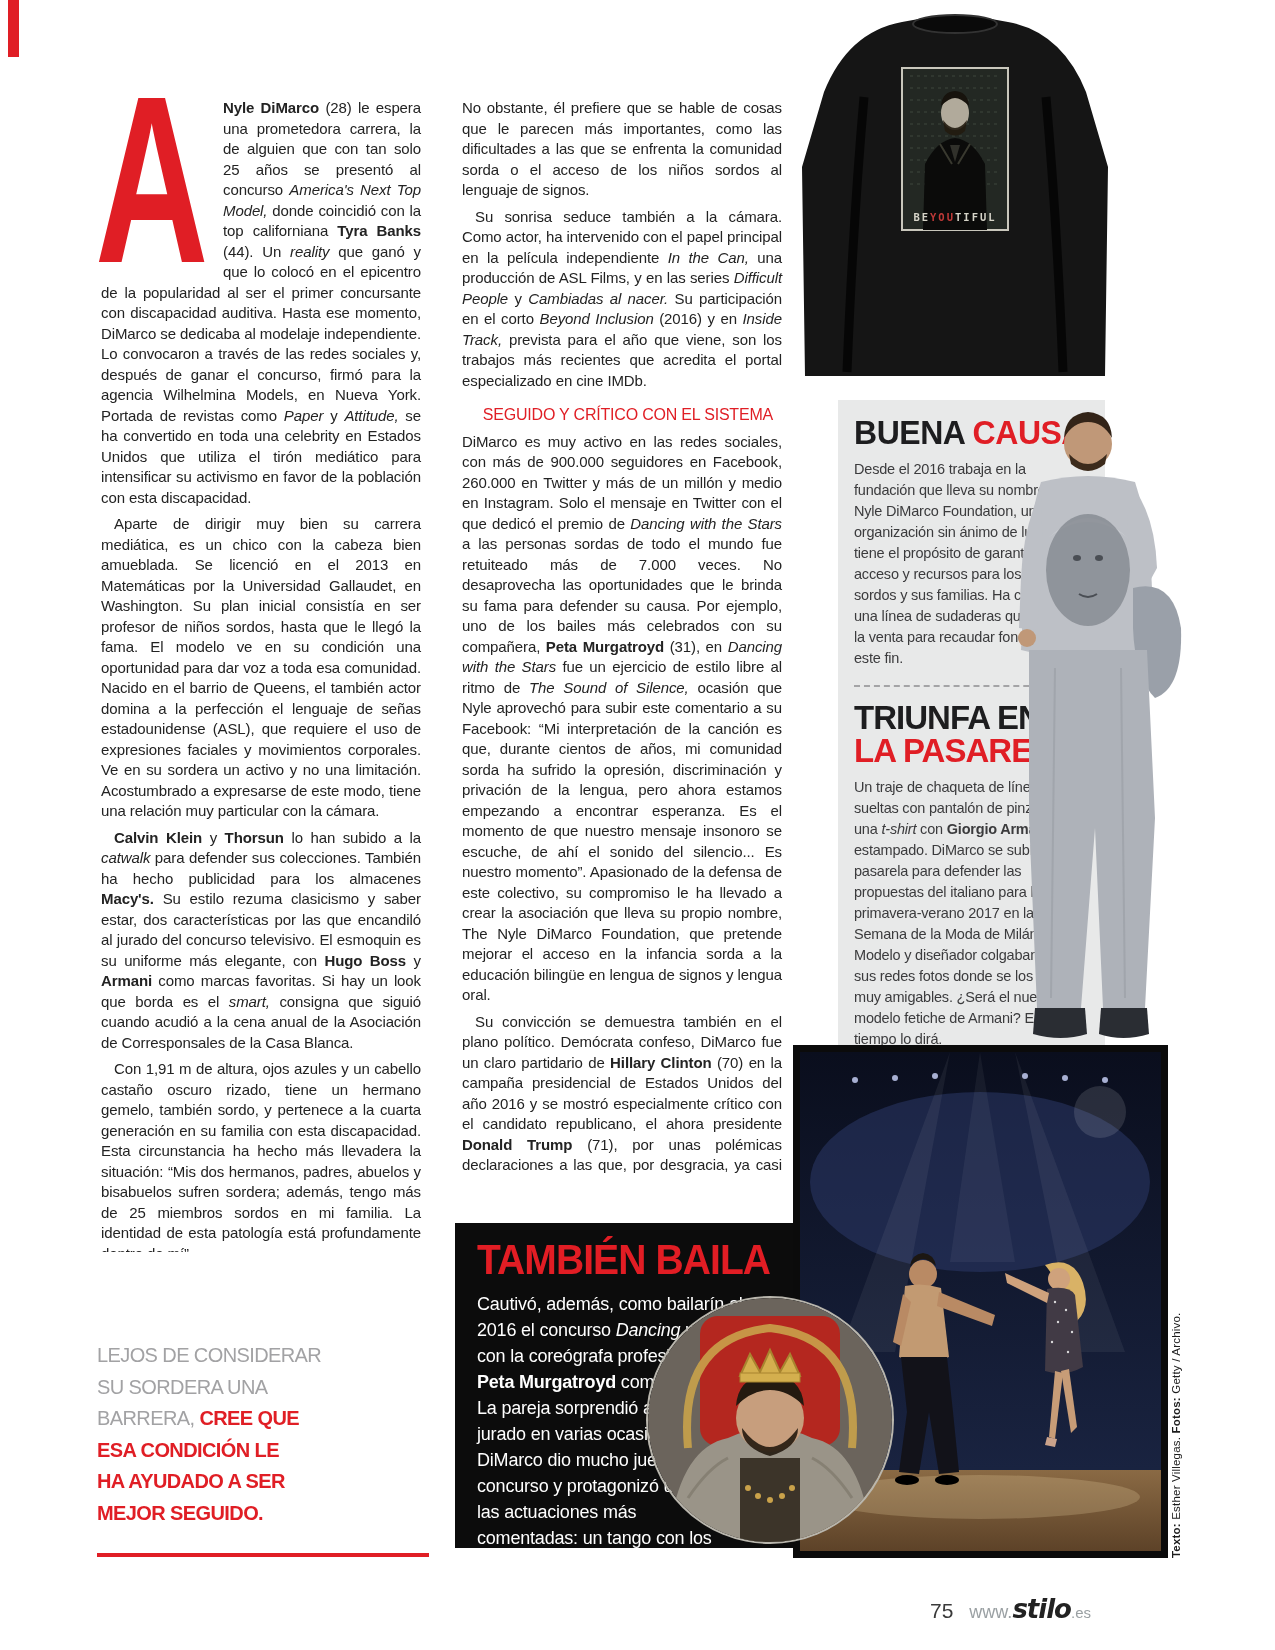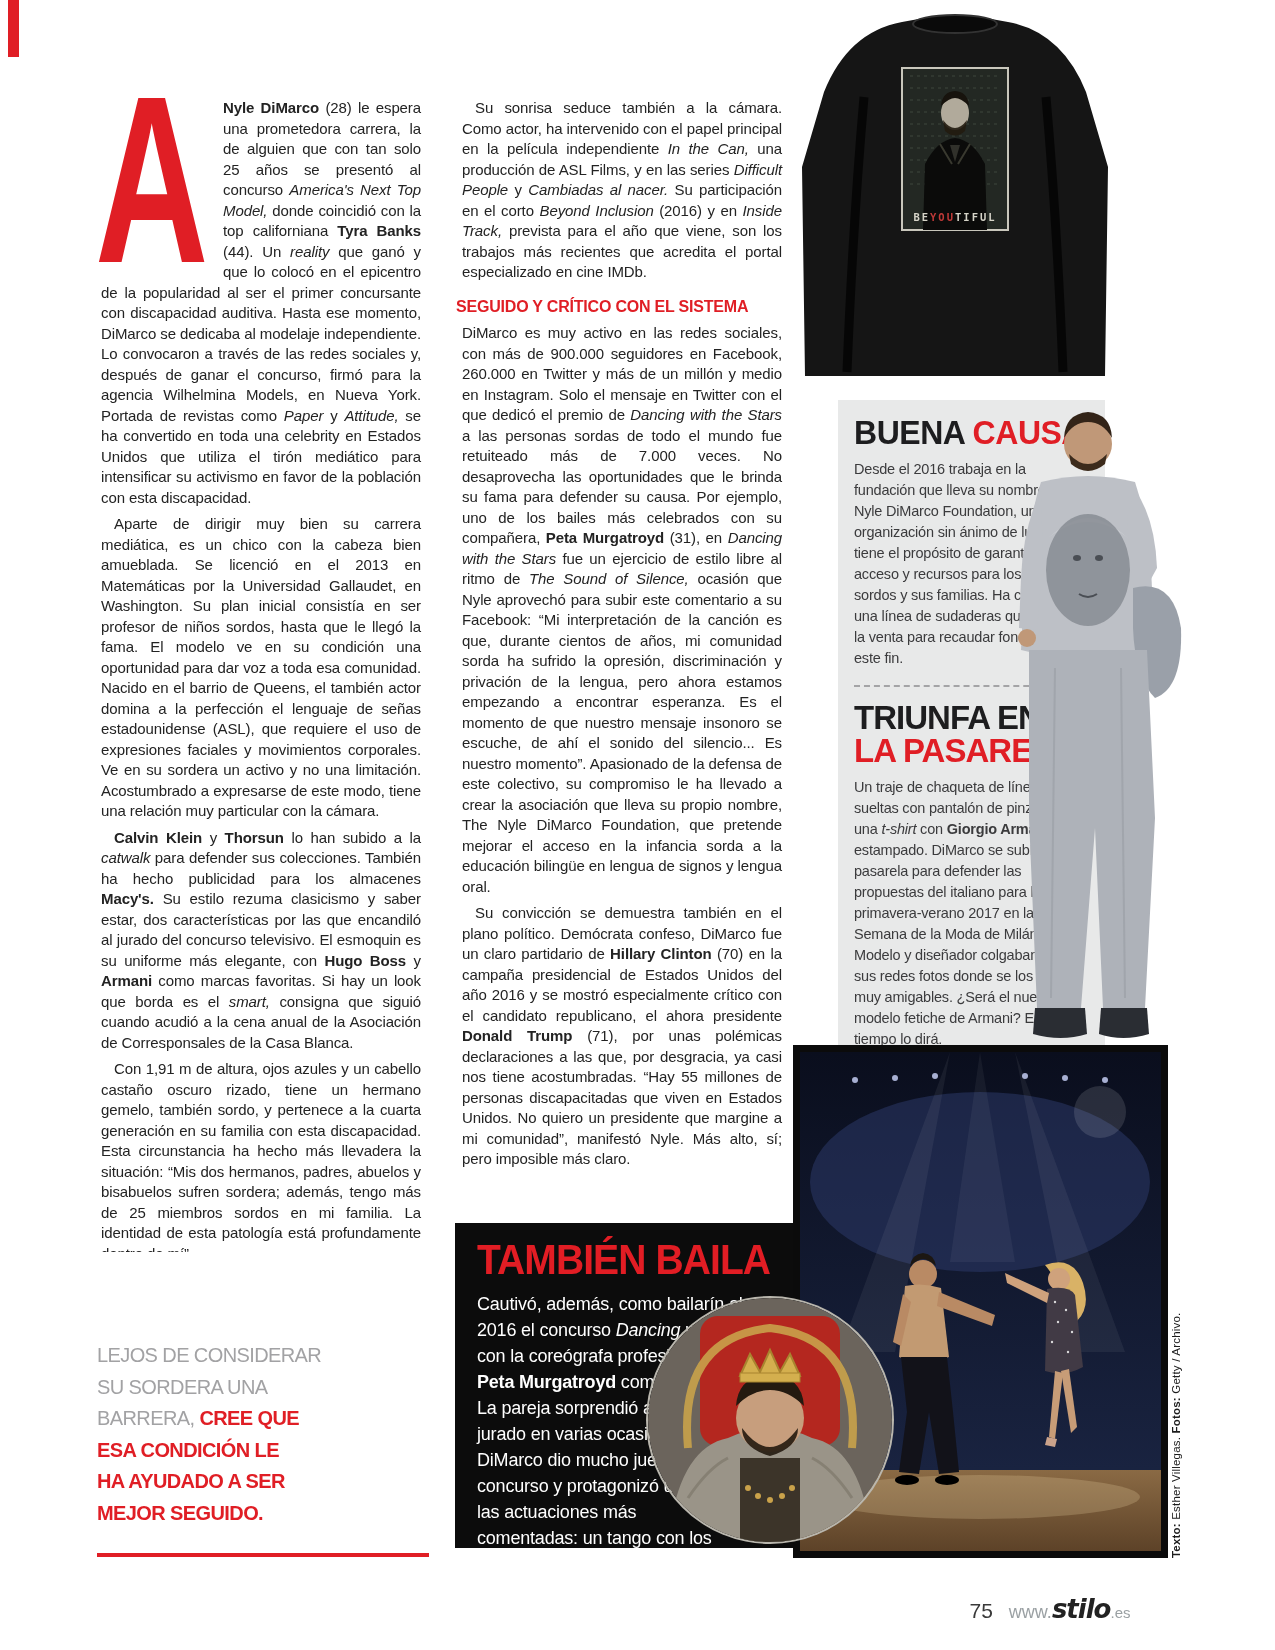--- a/index.html
+++ b/index.html
@@ -18,22 +18,22 @@
   .col{position:absolute;color:var(--ink);font-size:15px;line-height:20.5px;
        text-align:justify;letter-spacing:-0.1px;hyphens:auto;-webkit-hyphens:auto}
   .col p{margin:6px;text-indent:13px}
   .col p.noind{text-indent:0}
   #col1{left:95px;top:92px;width:332px;height:1160px;overflow:hidden}
   #col2{left:456px;top:92px;width:332px;height:1085px;overflow:hidden}
 
   .dropcap{float:left;width:118px;height:168px;margin:4px 10px 0 0;color:var(--red);font-weight:bold}
   .dropcap span{display:block;font-size:238px;line-height:168px;transform:scaleX(.66);transform-origin:left center}
 
-  .subhead{color:var(--red);font-weight:bold;font-size:16px;margin:14px 0 3px;
-           letter-spacing:-0.2px;text-align:left;font-family:"Liberation Sans",sans-serif}
+  .subhead{color:var(--red);font-weight:normal;font-size:16px;margin:14px 15px 3px;
+           letter-spacing:-0.2px;text-align:right;font-family:"Liberation Sans",sans-serif}
 
   .b{font-weight:bold}
   .i{font-style:italic}
 
   
   .pullquote{position:absolute;left:97px;top:1340px;width:338px;font-size:20px;
              line-height:31.5px;letter-spacing:-0.6px;white-space:pre-line}
   .pullquote .gray{color:var(--quote-gray);font-weight:400}
   .pullquote .red{color:var(--red);font-weight:bold}
   .pull-rule{position:absolute;left:97px;top:1553px;width:332px;height:4px;background:var(--red)}
@@ -66,21 +66,21 @@
   .sweatshirt{position:absolute;left:790px;top:12px;width:330px;height:364px}
   .model{position:absolute;left:985px;top:398px;width:205px;height:650px}
   .dance{position:absolute;left:793px;top:1045px;width:375px;height:513px;
          border:7px solid #0b0b0b;background:#0d1326}
   .dance svg{display:block;width:100%;height:100%}
   .circle{position:absolute;left:648px;top:1298px;width:244px;height:244px;border-radius:50%;
           overflow:hidden;box-shadow:0 0 0 2px #b9b6ad}
   .circle svg{display:block;width:100%;height:100%}
 
   
-  .footer{position:absolute;left:930px;top:1594px;width:240px;text-align:center;white-space:nowrap}
+  .footer{position:absolute;left:930px;top:1594px;width:240px;text-align:left;white-space:nowrap}
   .footer .pgnum{font-size:21px;color:#3a3a3a;margin-right:16px;vertical-align:baseline}
   .footer .www{font-size:18px;color:#9aa0a3}
   .footer .brand{font-size:26px;font-weight:bold;font-style:italic;color:#222;
                  font-family:"DejaVu Sans",sans-serif;letter-spacing:-1px}
   .footer .es{font-size:15px;color:#9aa0a3}
 
   .credit{position:absolute;left:1170px;top:1200px;height:358px;width:16px;
           writing-mode:vertical-rl;transform:rotate(180deg);font-size:11.5px;color:#1c1c1c;
           letter-spacing:.2px;white-space:nowrap}
 </style>
@@ -99,20 +99,21 @@
         <p class="noind"><span class="b">Nyle DiMarco</span><span> (28) le espera una prometedora carrera, la de alguien que con tan solo 25 años se presentó al concurso </span><span class="i">America's Next Top Model,</span><span> donde coincidió con la top californiana </span><span class="b">Tyra Banks</span><span> (44). Un </span><span class="i">reality</span><span> que ganó y que lo colocó en el epicentro de la popularidad al ser el primer concursante con discapacidad auditiva. Hasta ese momento, DiMarco se dedicaba al modelaje independiente. Lo convocaron a través de las redes sociales y, después de ganar el concurso, firmó para la agencia Wilhelmina Models, en Nueva York. Portada de revistas como </span><span class="i">Paper</span><span> y </span><span class="i">Attitude,</span><span> se ha convertido en toda una celebrity en Estados Unidos que utiliza el tirón mediático para intensificar su activismo en favor de la población con esta discapacidad.</span></p>
         <p><span>Aparte de dirigir muy bien su carrera mediática, es un chico con la cabeza bien amueblada. Se licenció en el 2013 en Matemáticas por la Universidad Gallaudet, en Washington. Su plan inicial consistía en ser profesor de niños sordos, hasta que le llegó la fama. El modelo ve en su condición una oportunidad para dar voz a toda esa comunidad. Nacido en el barrio de Queens, el también actor domina a la perfección el lenguaje de señas estadounidense (ASL), que requiere el uso de expresiones faciales y movimientos corporales. Ve en su sordera un activo y no una limitación. Acostumbrado a expresarse de este modo, tiene una relación muy particular con la cámara.</span></p>
         <p><span class="b">Calvin Klein</span><span> y </span><span class="b">Thorsun</span><span> lo han subido a la </span><span class="i">catwalk</span><span> para defender sus colecciones. También ha hecho publicidad para los almacenes </span><span class="b">Macy's.</span><span> Su estilo rezuma clasicismo y saber estar, dos características por las que encandiló al jurado del concurso televisivo. El esmoquin es su uniforme más elegante, con </span><span class="b">Hugo Boss</span><span> y </span><span class="b">Armani</span><span> como marcas favoritas. Si hay un look que borda es el </span><span class="i">smart,</span><span> consigna que siguió cuando acudió a la cena anual de la Asociación de Corresponsales de la Casa Blanca.</span></p>
         <p><span>Con 1,91 m de altura, ojos azules y un cabello castaño oscuro rizado, tiene un hermano gemelo, también sordo, y pertenece a la cuarta generación en su familia con esta discapacidad. Esta circunstancia ha hecho más llevadera la situación: “Mis dos hermanos, padres, abuelos y bisabuelos sufren sordera; además, tengo más de 25 miembros sordos en mi familia. La identidad de esta patología está profundamente dentro de mí”.</span></p>
         <p><span>El especialmente de </span><span class="i">America's Next Top Nueva</span><span> defendió una “sexualidad fluida” cuando un seguidor de Twitter le preguntó por su orientación. Dijo que se sentía identificado con la etiqueta </span></p>
       </div>
   </div>
 
   <div id="col2" class="col">
     <div>
+        <p class="noind"><span>No obstante, él prefiere que se hable de cosas que le parecen más importantes, como las dificultades a las que se enfrenta la comunidad sorda o el acceso de los niños sordos al lenguaje de signos.</span></p>
         <p><span>Su sonrisa seduce también a la cámara. Como actor, ha intervenido con el papel principal en la película independiente </span><span class="i">In the Can,</span><span> una producción de ASL Films, y en las series </span><span class="i">Difficult People</span><span> y </span><span class="i">Cambiadas al nacer.</span><span> Su participación en el corto </span><span class="i">Beyond Inclusion</span><span> (2016) y en </span><span class="i">Inside Track,</span><span> prevista para el año que viene, son los trabajos más recientes que acredita el portal especializado en cine IMDb.</span></p>
       </div>
     <h3 class="subhead">SEGUIDO Y CRÍTICO CON EL SISTEMA</h3>
     <div>
         <p class="noind"><span>DiMarco es muy activo en las redes sociales, con más de 900.000 seguidores en Facebook, 260.000 en Twitter y más de un millón y medio en Instagram. Solo el mensaje en Twitter con el que dedicó el premio de </span><span class="i">Dancing with the Stars</span><span> a las personas sordas de todo el mundo fue retuiteado más de 7.000 veces. No desaprovecha las oportunidades que le brinda su fama para defender su causa. Por ejemplo, uno de los bailes más celebrados con su compañera, </span><span class="b">Peta Murgatroyd</span><span> (31), en </span><span class="i">Dancing with the Stars</span><span> fue un ejercicio de estilo libre al ritmo de </span><span class="i">The Sound of Silence,</span><span> ocasión que Nyle aprovechó para subir este comentario a su Facebook: “Mi interpretación de la canción es que, durante cientos de años, mi comunidad sorda ha sufrido la opresión, discriminación y privación de la lengua, pero ahora estamos empezando a encontrar esperanza. Es el momento de que nuestro mensaje insonoro se escuche, de ahí el sonido del silencio... Es nuestro momento”. Apasionado de la defensa de este colectivo, su compromiso le ha llevado a crear la asociación que lleva su propio nombre, The Nyle DiMarco Foundation, que pretende mejorar el acceso en la infancia sorda a la educación bilingüe en lengua de signos y lengua oral.</span></p>
         <p><span>Su convicción se demuestra también en el plano político. Demócrata confeso, DiMarco fue un claro partidario de </span><span class="b">Hillary Clinton</span><span> (70) en la campaña presidencial de Estados Unidos del año 2016 y se mostró especialmente crítico con el candidato republicano, el ahora presidente </span><span class="b">Donald Trump</span><span> (71), por unas polémicas declaraciones a las que, por desgracia, ya casi nos tiene acostumbradas. “Hay 55 millones de personas discapacitadas que viven en Estados Unidos. No quiero un presidente que margine a mi comunidad”, manifestó Nyle. Más alto, sí; pero imposible más claro.</span></p>
       </div>
   </div>
 
   <div class="pullquote"><span class="gray">LEJOS DE CONSIDERAR

